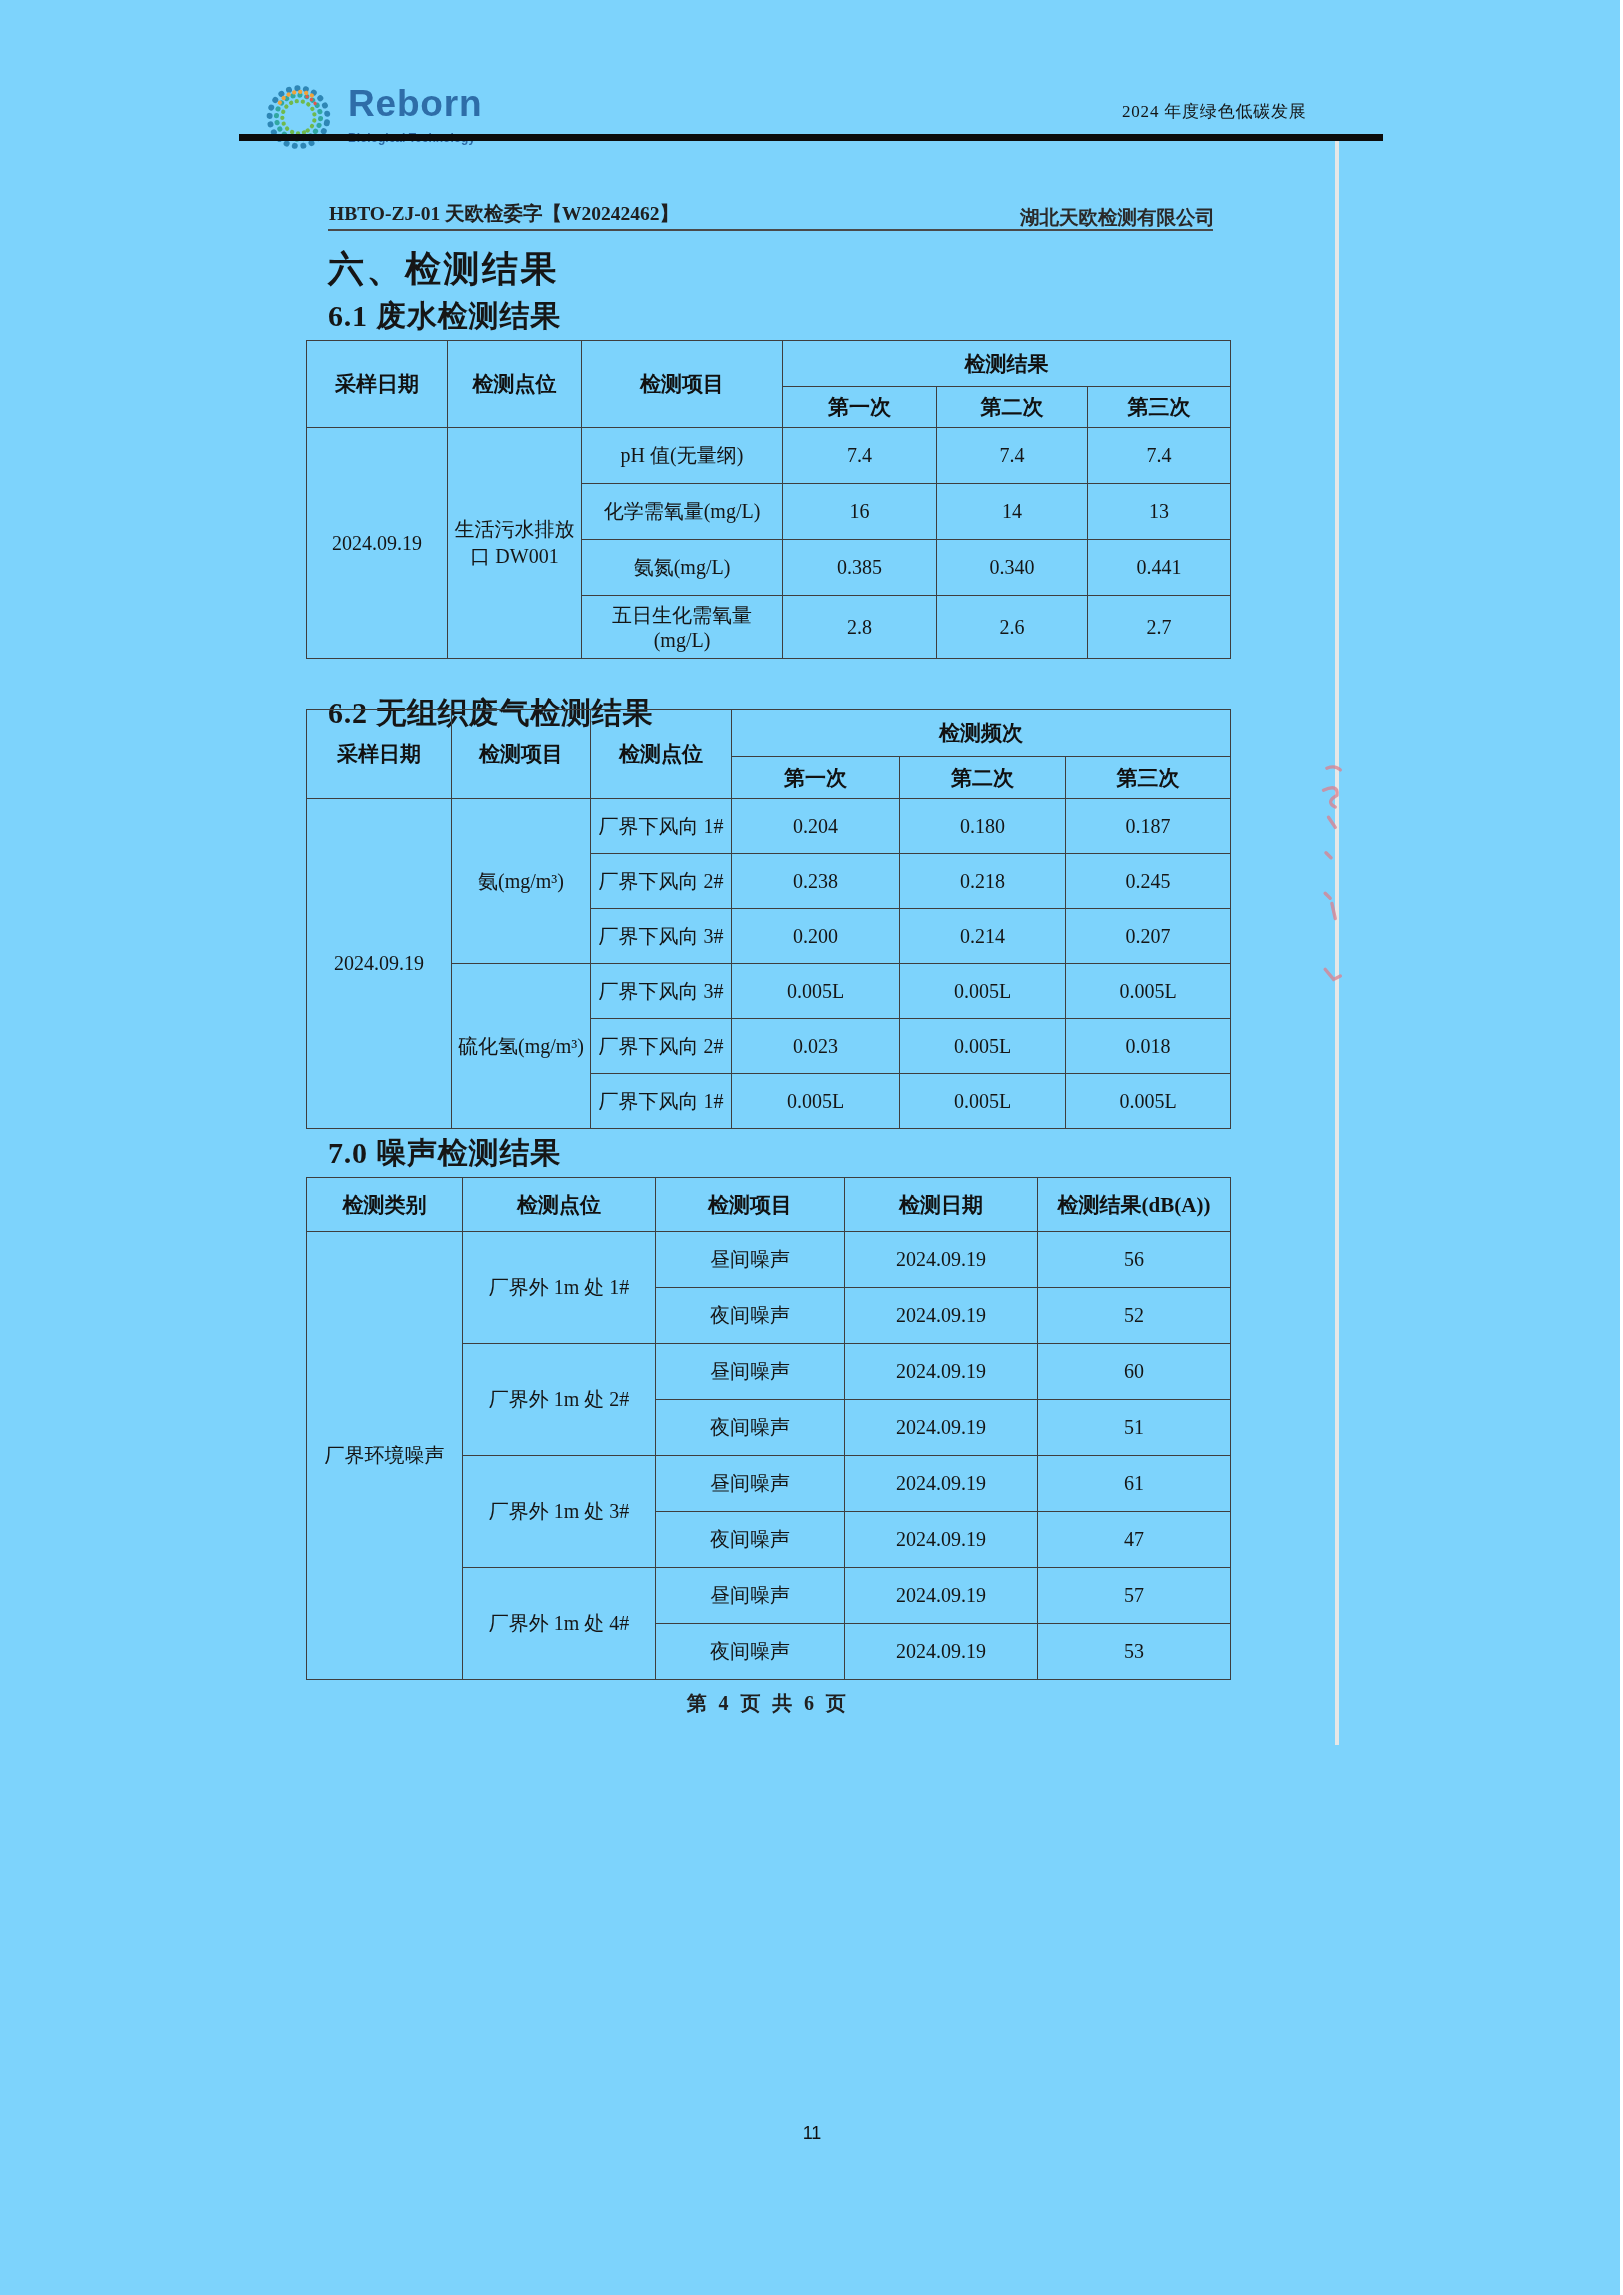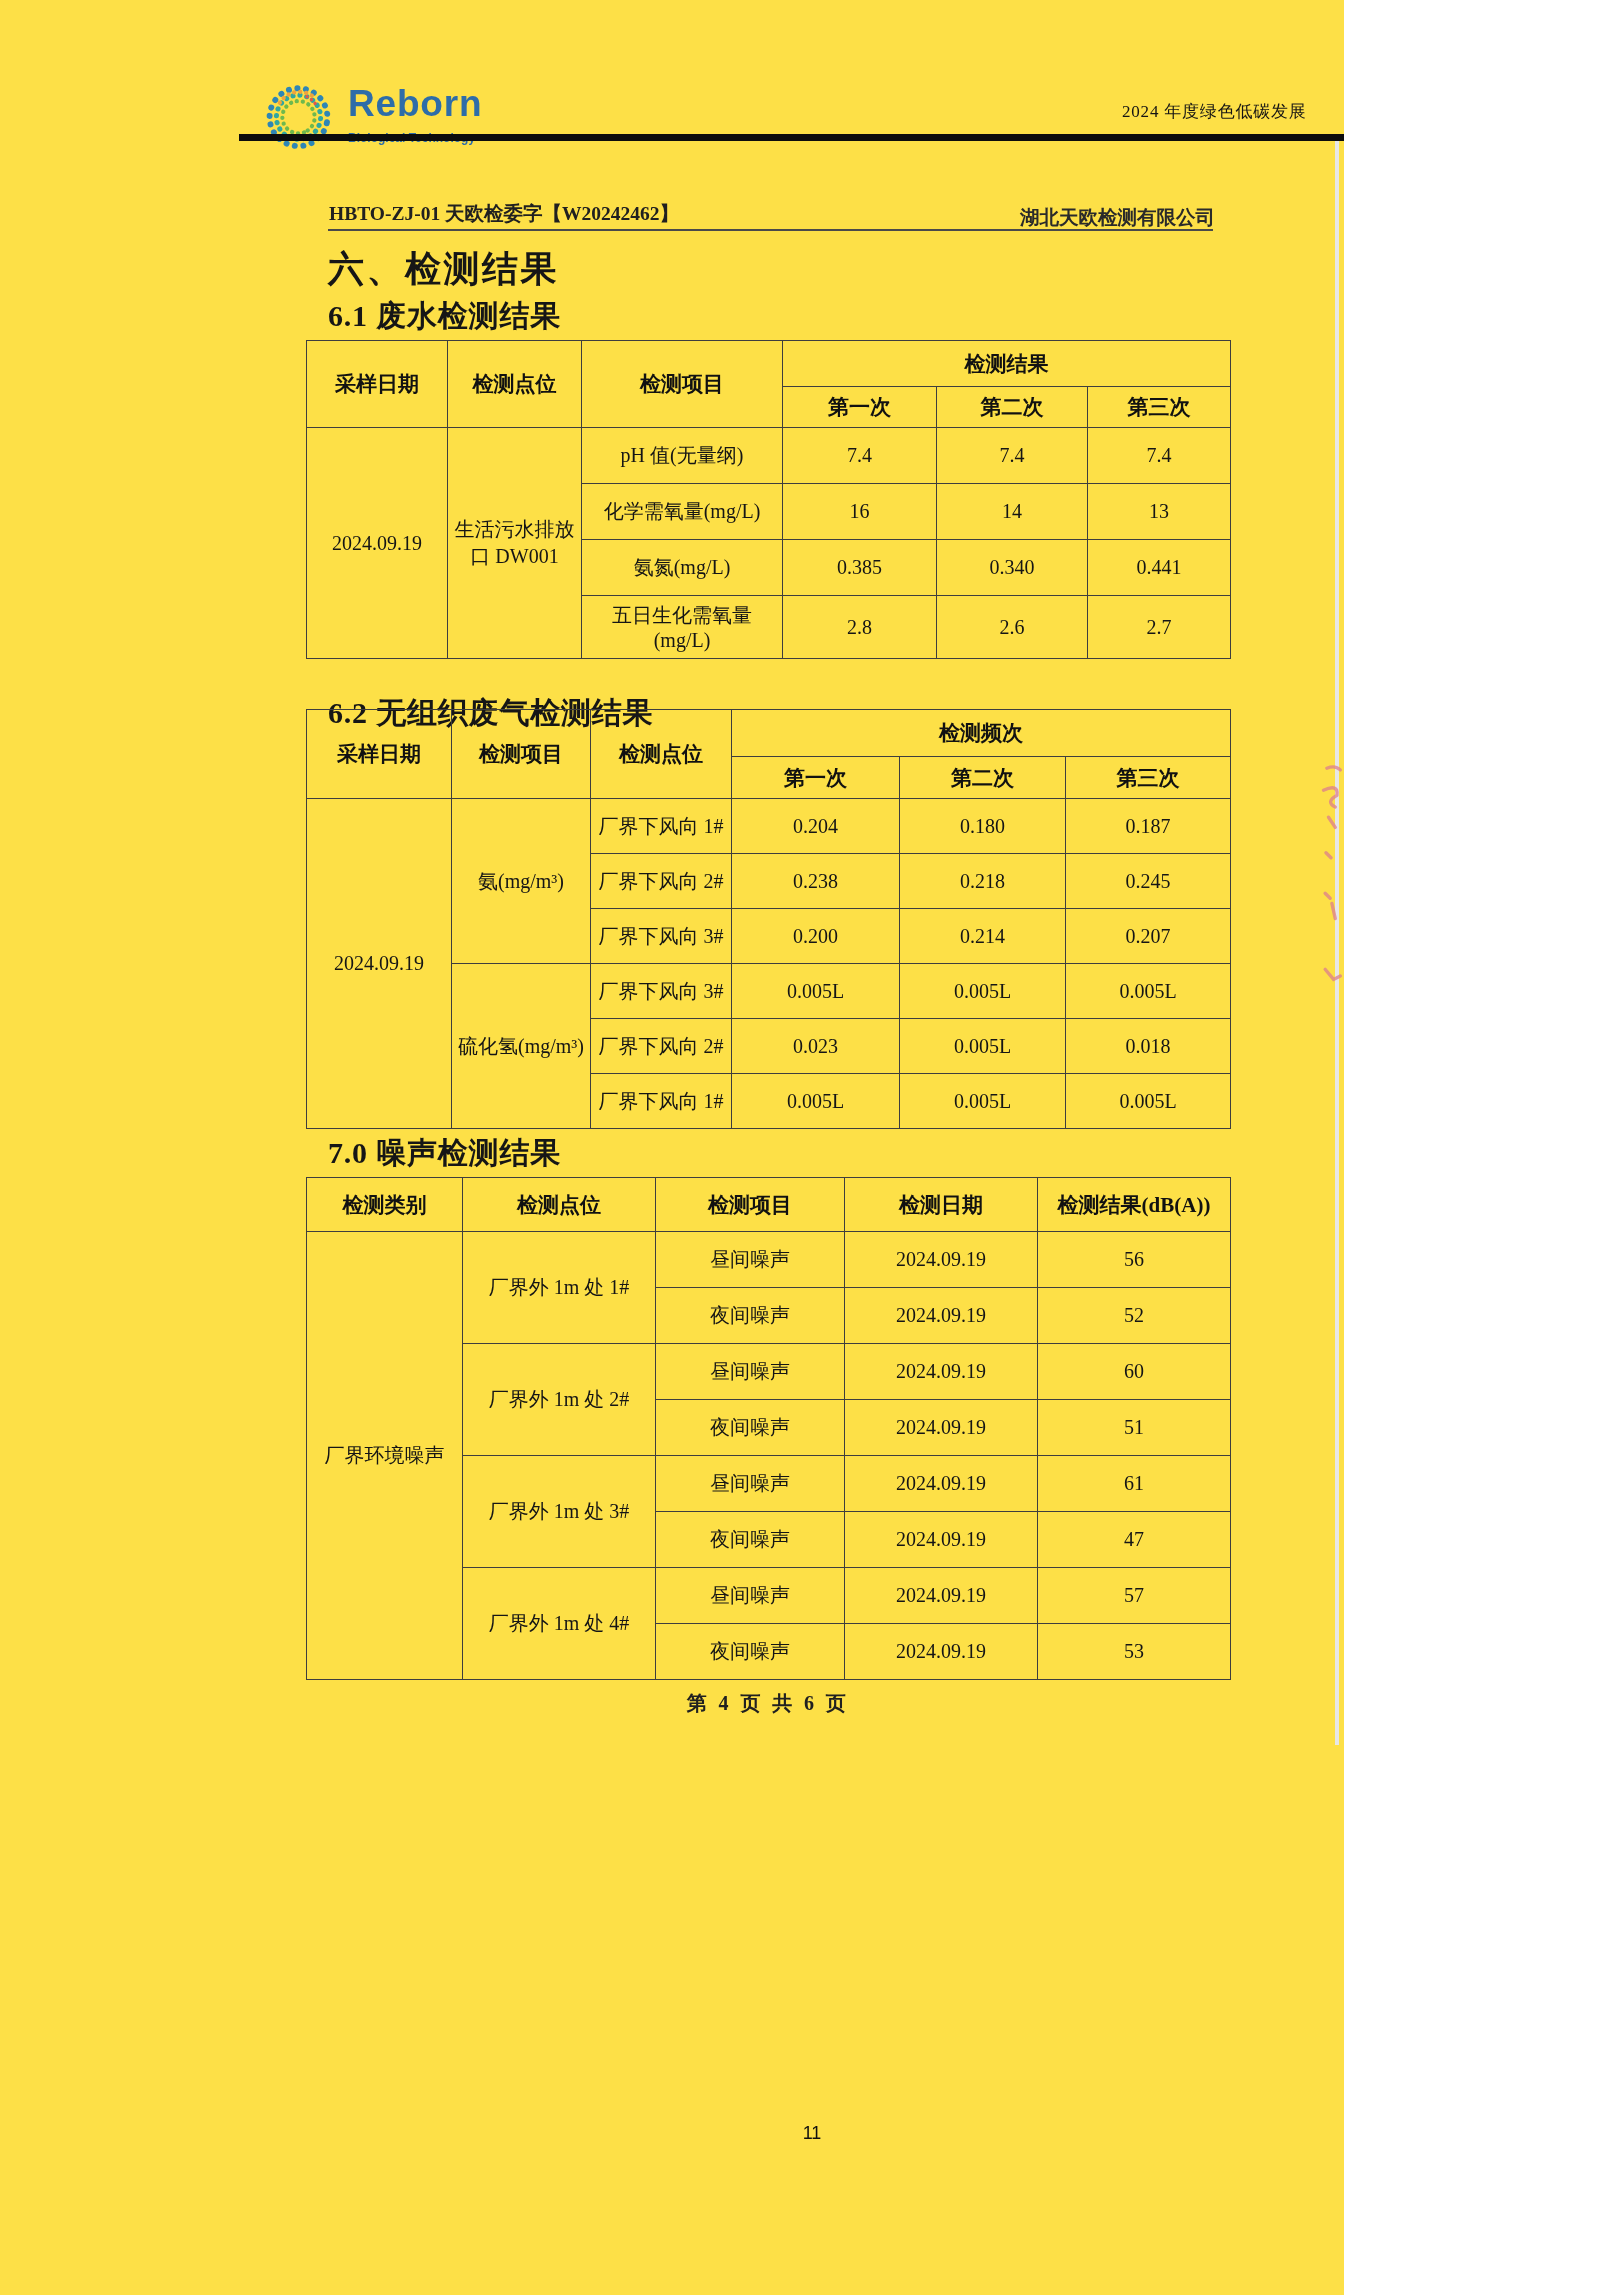--- a/index.html
+++ b/index.html
@@ -1,16 +1,16 @@
 <!DOCTYPE html>
 <html style="font-size:13.5px"><head>
 <meta charset="utf-8">
 <style>
   html,body{margin:0;padding:0;background:#ffffff;}
-  #page{position:relative;width:1344px;height:2295px;background:#fde047;overflow:hidden;
+  #page{position:relative;width:1620px;height:2295px;background:#7dd3fc;overflow:hidden;
         font-family:"Liberation Serif","DejaVu Serif",serif;color:#1c1c1c;}
 
   
   .logo-wrap{position:absolute;left:256px;top:73px;width:85px;height:85px;}
   .logo-text{position:absolute;left:348px;top:85px;line-height:1;}
   .logo-brand{font-family:"Liberation Sans","DejaVu Sans",sans-serif;font-size:37px;font-weight:bold;
               color:#2e6da8;letter-spacing:0.8px;}
   .logo-sub{font-family:"Liberation Sans","DejaVu Sans",sans-serif;font-size:12px;font-weight:bold;
             color:#2e6da8;margin-top:10px;}
   .company-name{position:absolute;left:416px;top:91px;font-size:32px;letter-spacing:1.7px;color:#141414;}

